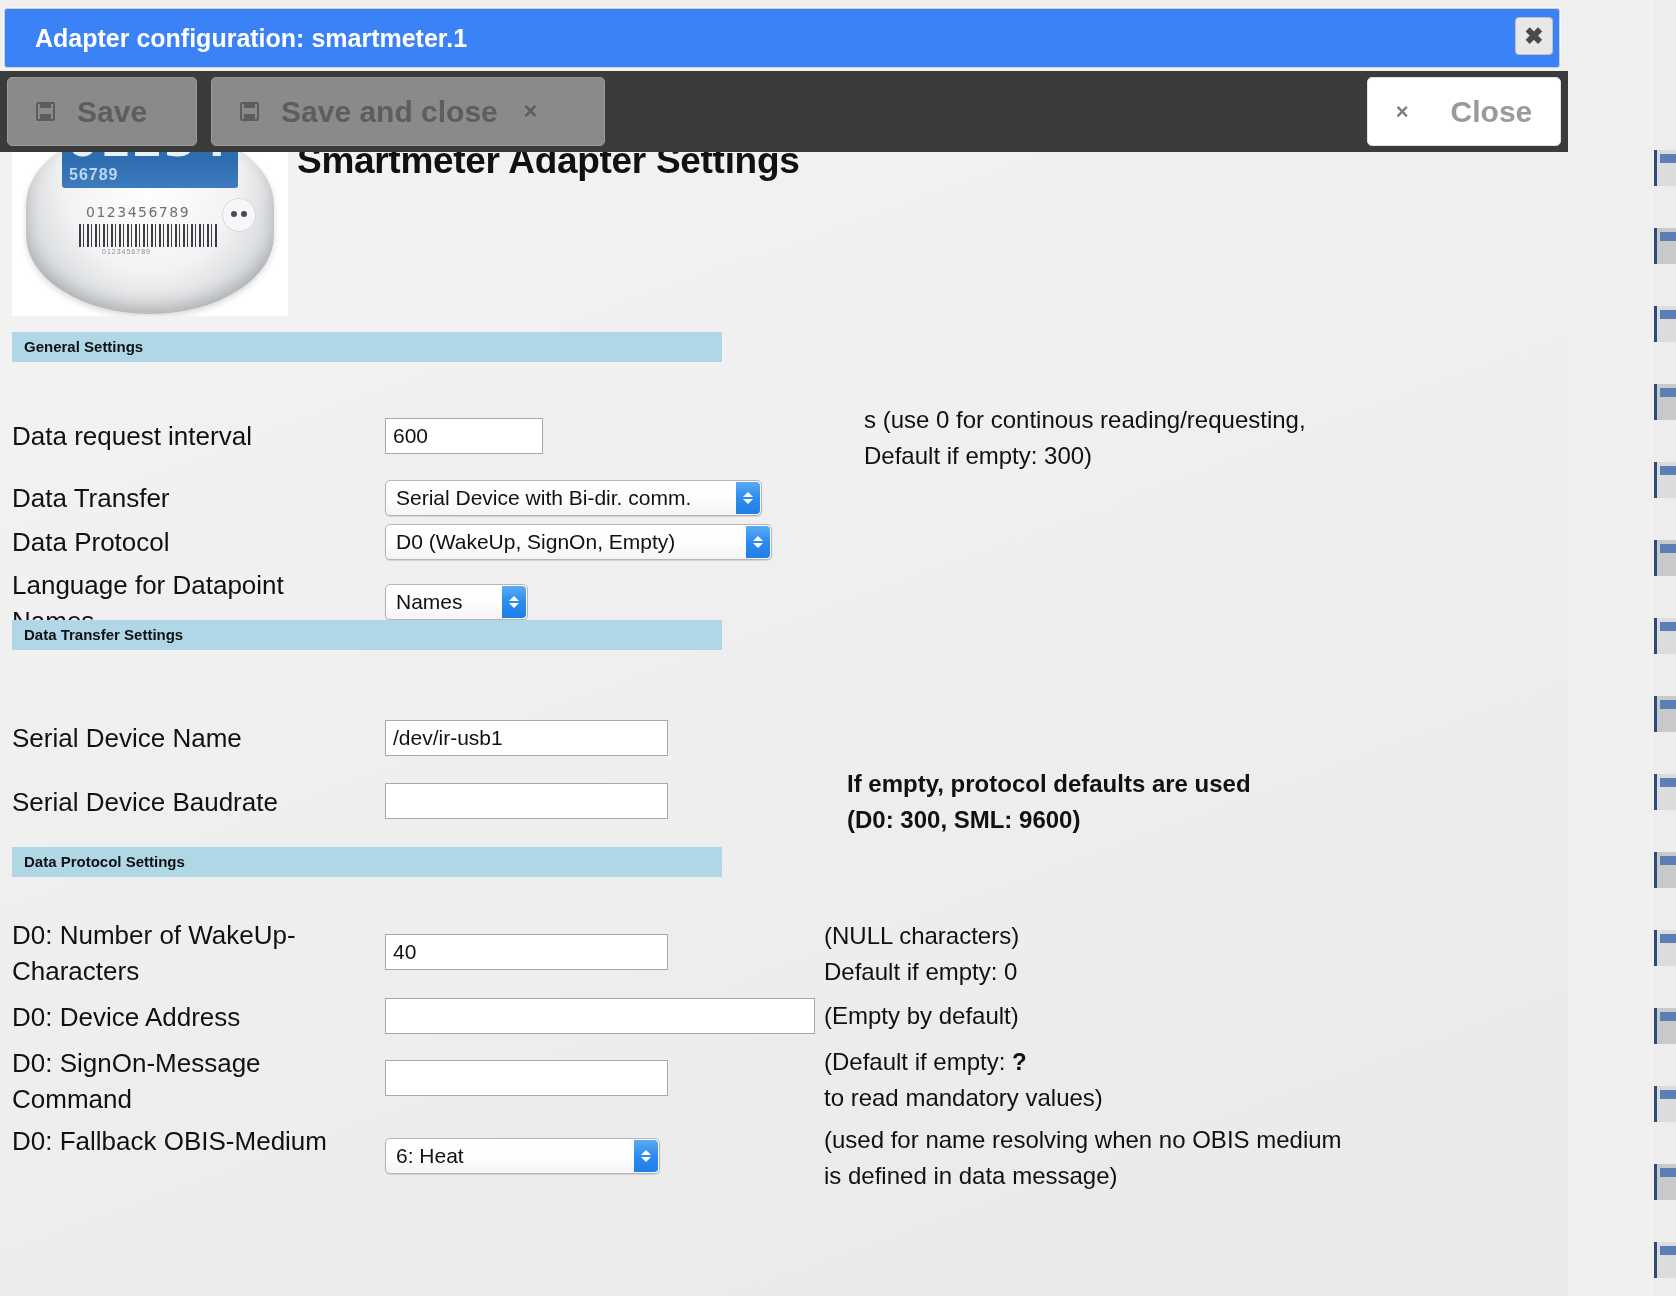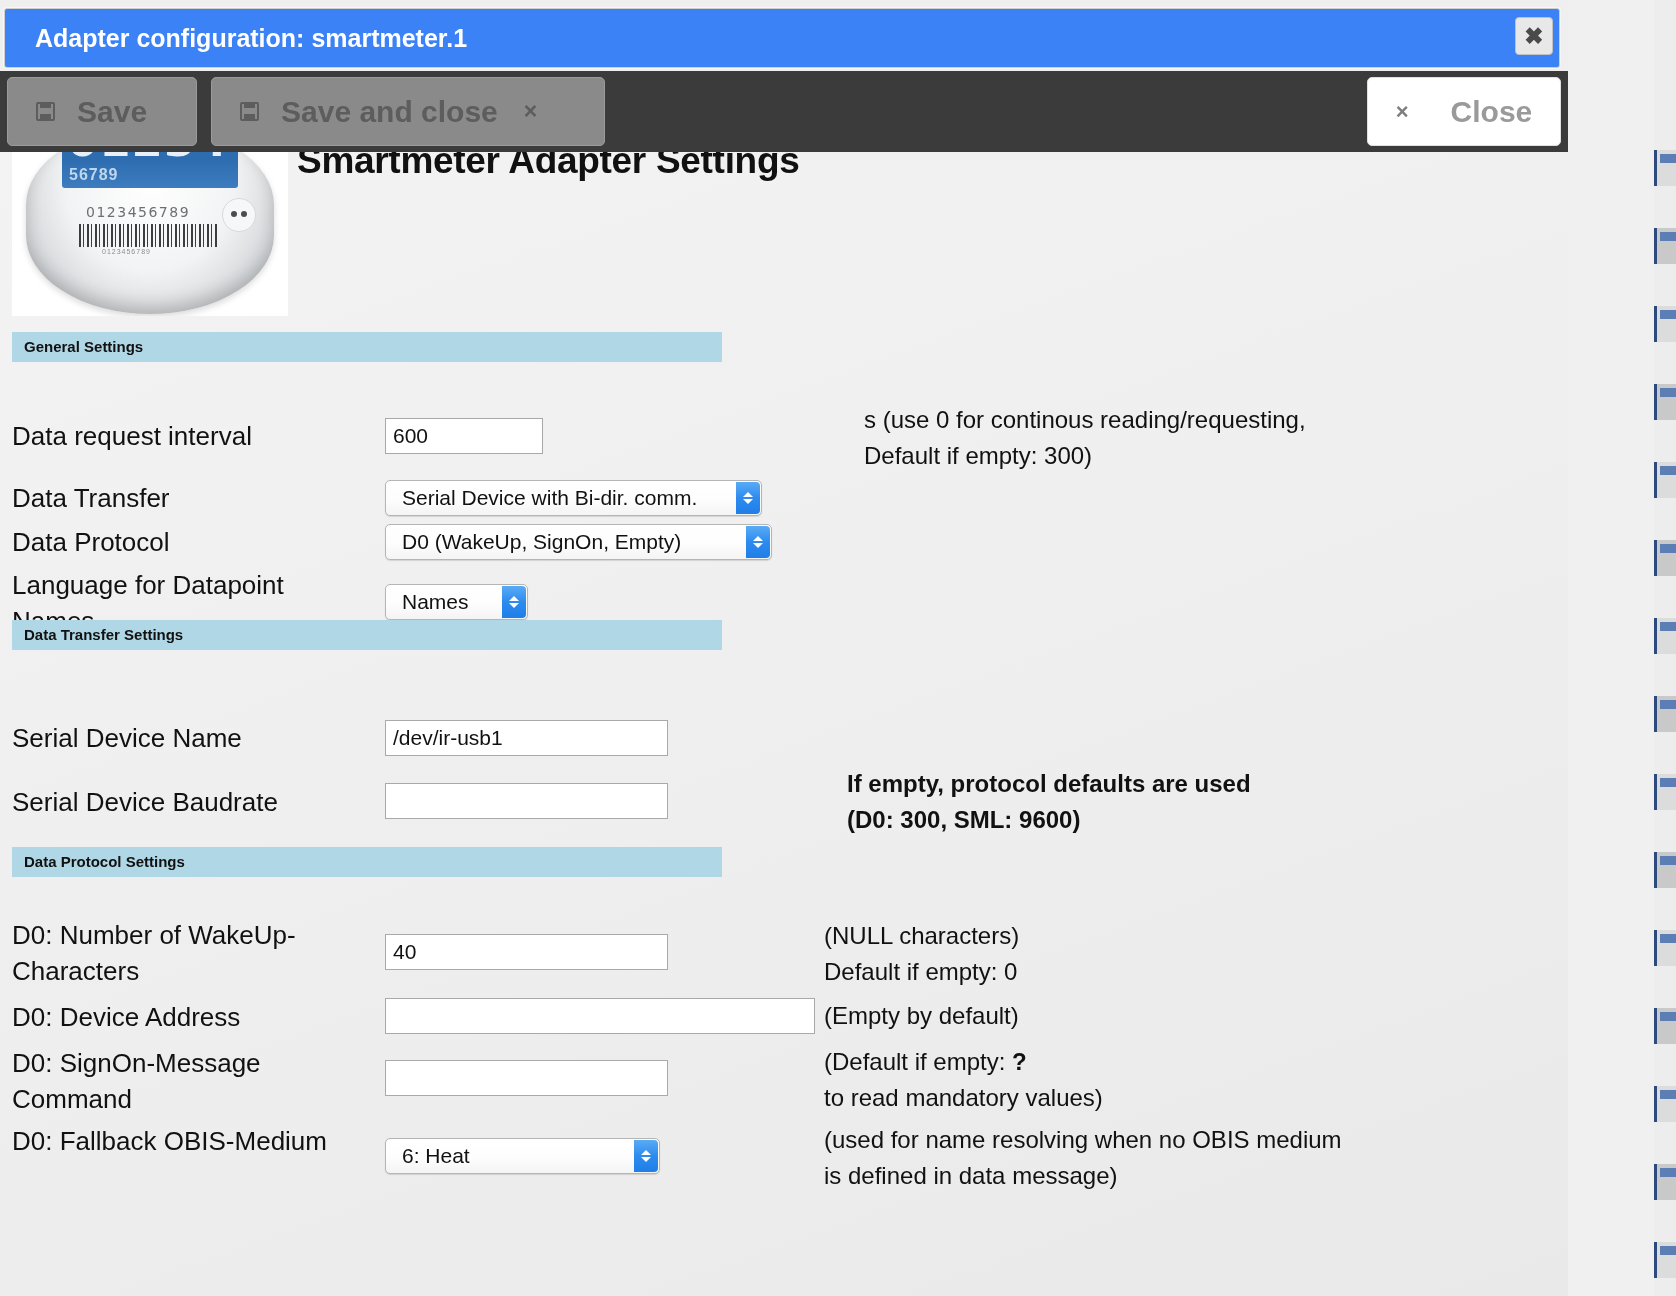--- a/index.html
+++ b/index.html
@@ -279,21 +279,21 @@
     border-radius: 5px;
     box-shadow: 0 1px 1px rgba(0,0,0,0.12);
     font-size: 21px;
     color: #111111;
     display: flex;
     align-items: center;
     cursor: pointer;
     user-select: none;
   }
   .f-select .sel-text {
-    padding-left: 16px;
+    padding-left: 10px;
     white-space: nowrap;
     overflow: hidden;
   }
   .f-select .sel-arrow {
     position: absolute;
     right: 1px; top: 1px;
     width: 24px; height: 32px;
     background: linear-gradient(180deg,#5aabf5 0%,#2d8bef 50%,#1f7fe8 100%);
     border-radius: 0 4px 4px 0;
     display: flex;

